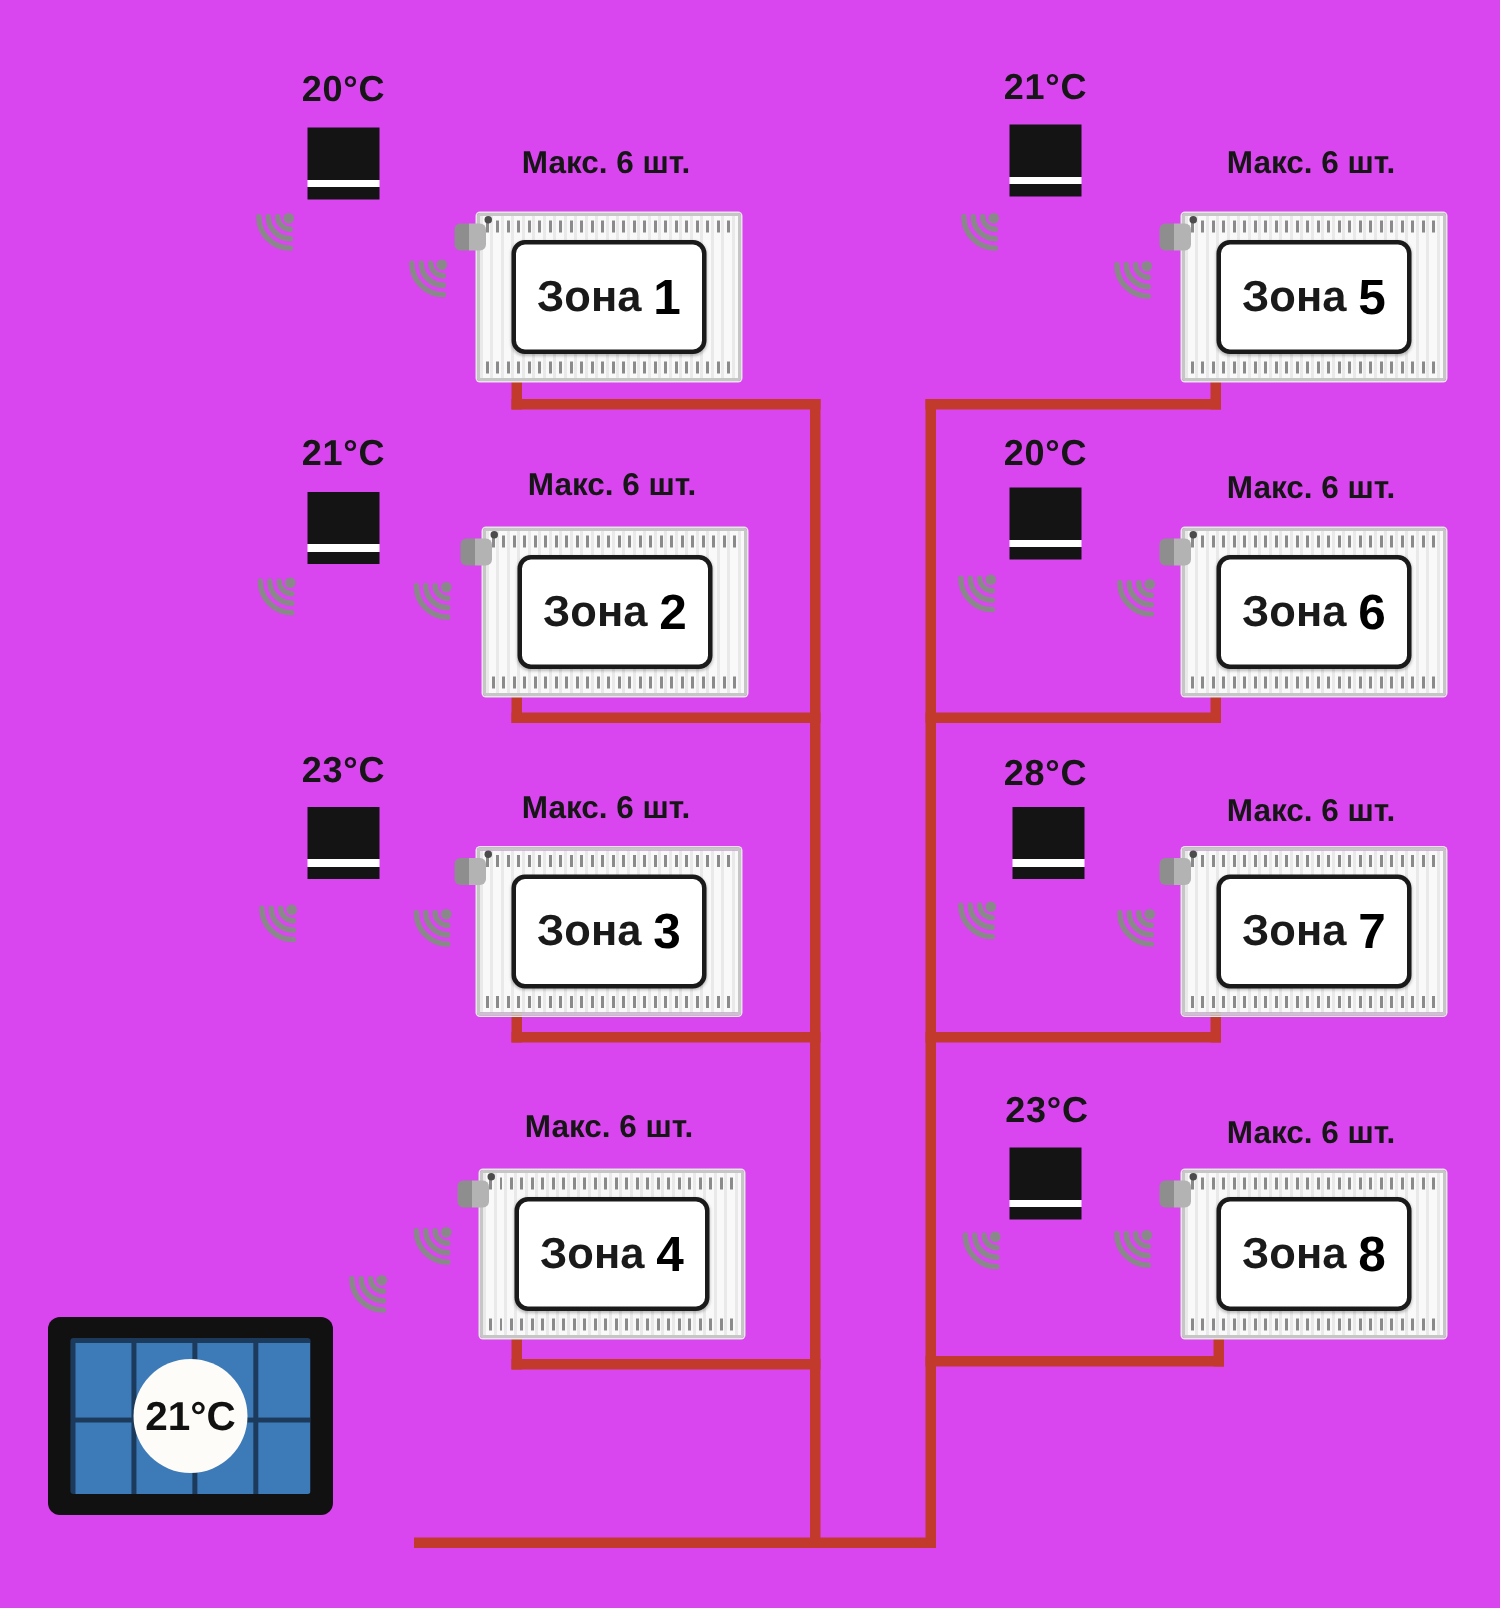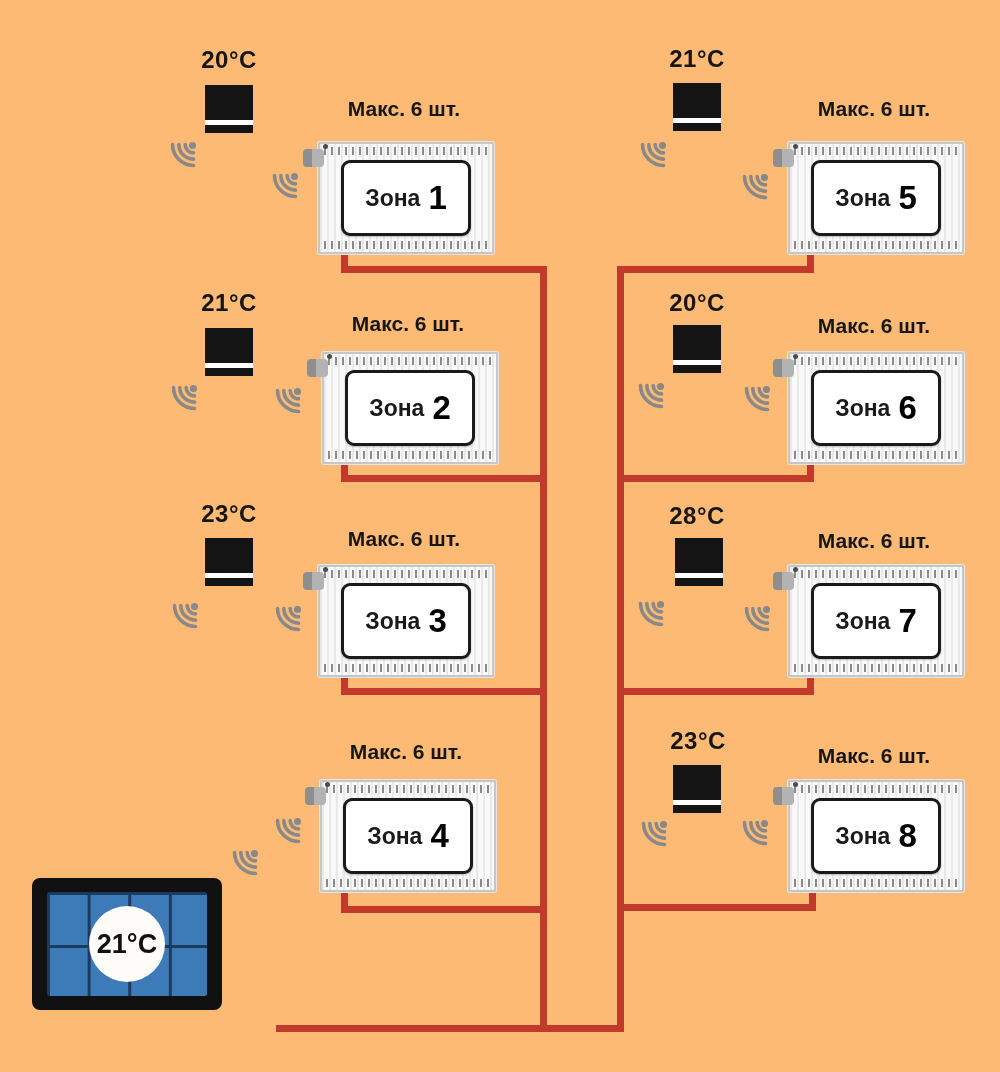--- a/index.html
+++ b/index.html
@@ -1,17 +1,17 @@
 <!DOCTYPE html>
 <html><head>
 <meta charset="utf-8">
 <style>
   html,body{margin:0;padding:0;background:#ffffff;}
   .canvas{
-    position:relative;width:1000px;height:1072px;background:#fdba74;overflow:hidden;
+    position:relative;width:1000px;height:1072px;background:#d946ef;overflow:hidden;
     font-family:"Liberation Sans",sans-serif;color:#111;
   }
   
   .pipe{position:absolute;background:#c23a2b;}
   
   .temp{
     position:absolute;width:76px;text-align:center;
     font-size:24px;font-weight:800;letter-spacing:0.5px;color:#161616;
   }
   
@@ -40,21 +40,21 @@
     opacity:.85;
   }
   .radiator::before{top:3px;}
   .radiator::after{bottom:3px;}
   .plate{
     position:relative;z-index:2;width:124px;height:70px;background:#ffffff;
     border:3px solid #1a1a1a;border-radius:9px;
     display:flex;align-items:center;justify-content:center;gap:8px;
     box-shadow:0 1px 2px rgba(0,0,0,.25);
   }
-  .plate .zlabel{font-size:23px;font-weight:600;color:#1a1a1a;}
+  .plate .zlabel{font-size:29px;font-weight:600;color:#1a1a1a;}
   .plate .znum{font-size:33px;font-weight:800;color:#000;}
   .valve{
     position:absolute;left:-17px;top:5px;width:21px;height:18px;z-index:3;
     background:linear-gradient(90deg,#8e8e8e 0 45%,#b3b3b3 45%);
     border-radius:4px;
   }
   .valve::after{
     content:"";position:absolute;right:-4px;top:-5px;width:5px;height:5px;border-radius:50%;
     background:#4c4c4c;
   }

